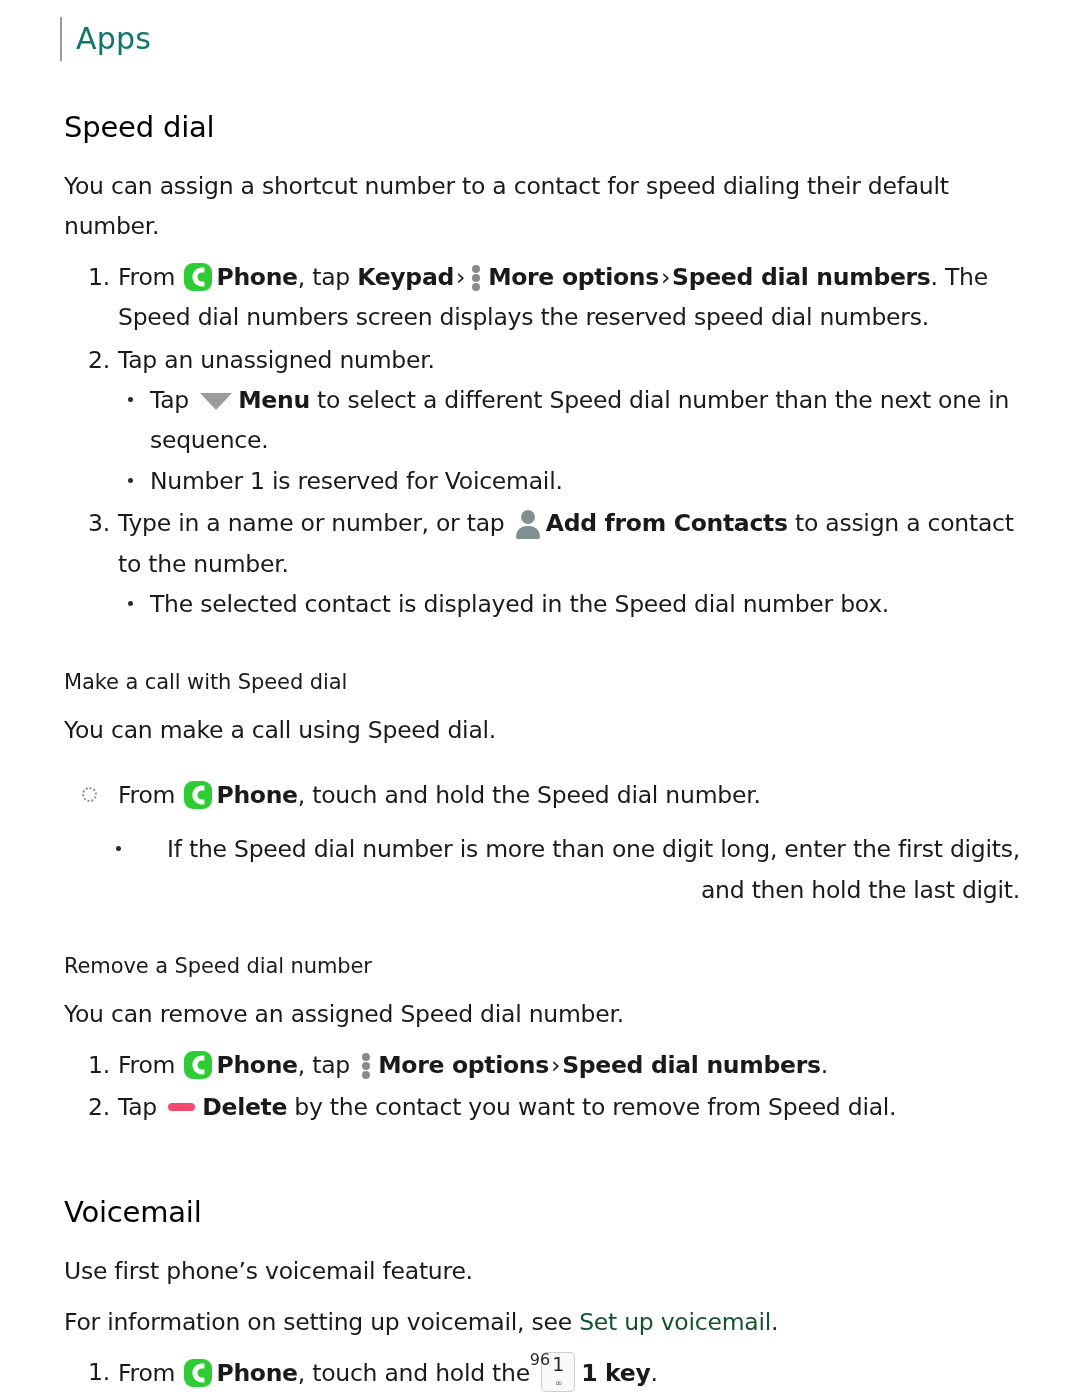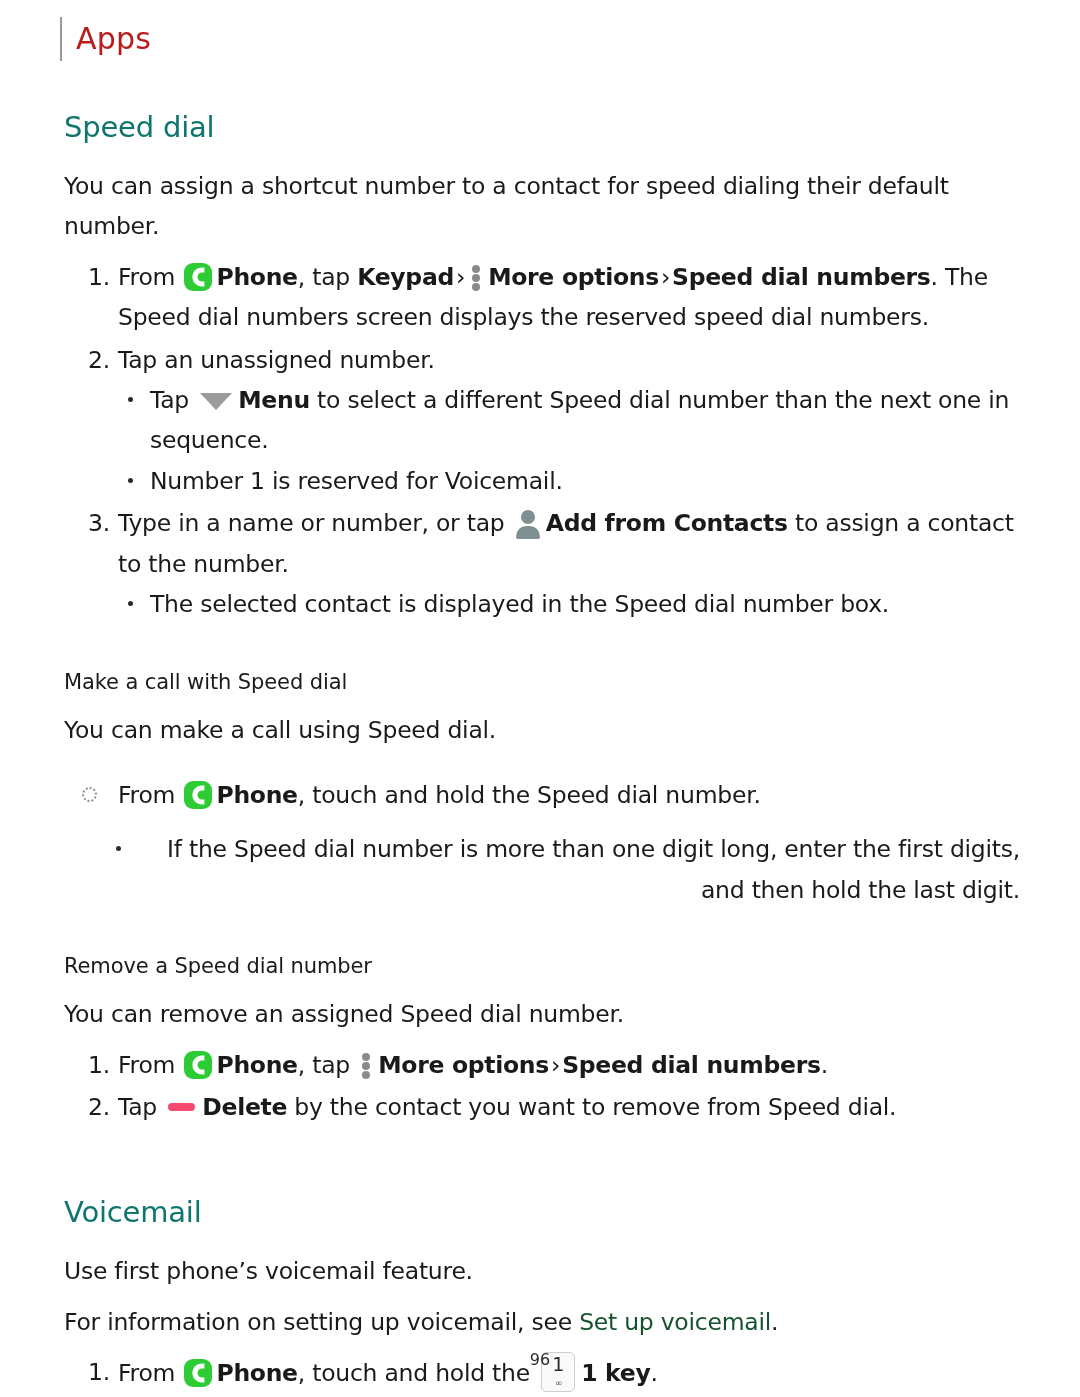--- a/index.html
+++ b/index.html
@@ -34,31 +34,31 @@
   .header-rule {
     width: 2px;
     height: 44px;
     background: #9a9a9a;
     margin-right: 14px;
     flex: 0 0 auto;
   }
   .header-title {
     font-size: 30px;
     font-weight: 400;
-    color: #b91c1c;
+    color: #0f766e;
     letter-spacing: 0.2px;
     line-height: 1;
     font-family: "DejaVu Sans", sans-serif;
   }
 
   
   h2.section-heading {
     font-size: 29px;
     font-weight: 500;
-    color: #0f766e;
+    color: #000000;
     margin: 40px 0 22px 4px;
     letter-spacing: -0.2px;
     font-family: "DejaVu Sans", sans-serif;
   }
   h3.sub-heading {
     font-size: 21px;
     font-weight: 400;
     color: #1a1a1a;
     margin: 0 0 16px 4px;
     letter-spacing: -0.1px;

